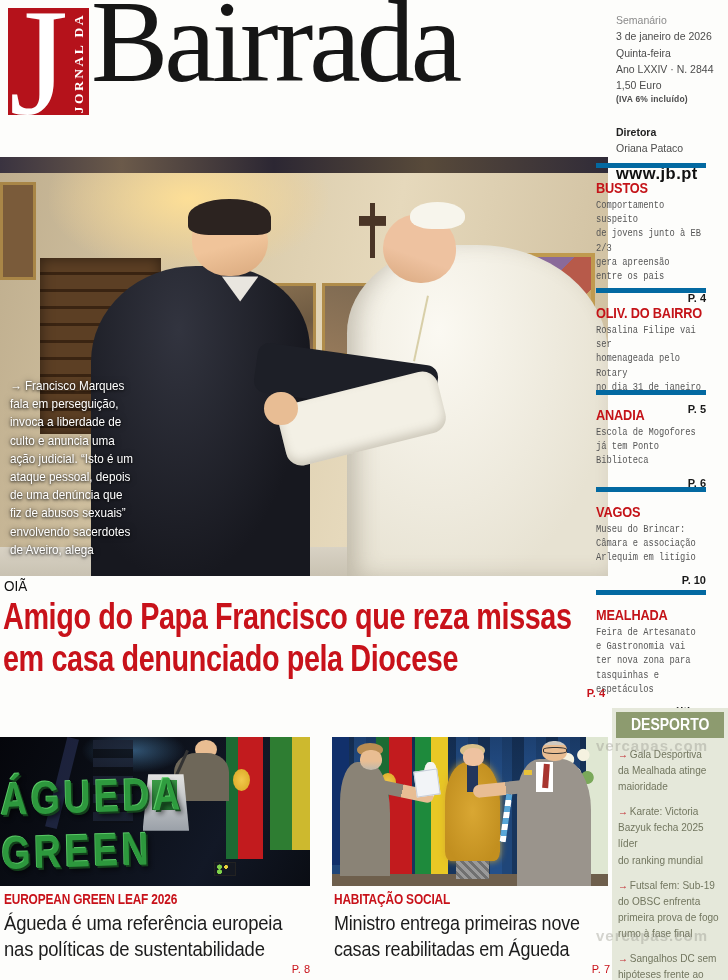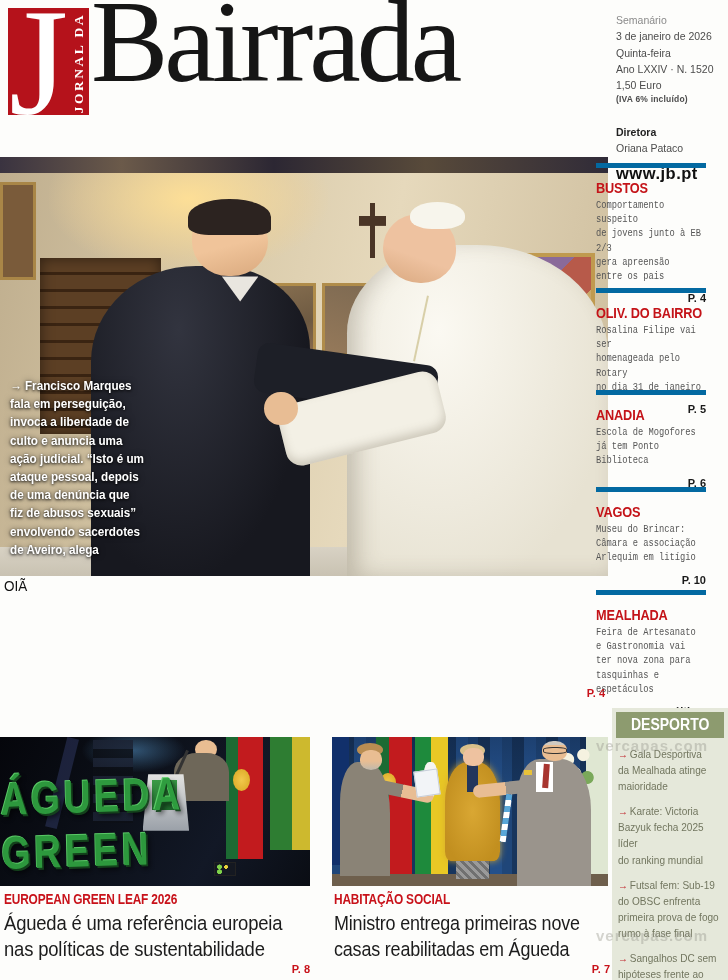--- a/index.html
+++ b/index.html
@@ -69,21 +69,21 @@
   .pm-pope-c{position:absolute;left:67.5%;top:10.8%;width:9%;height:6.5%;background:#f7f5ec;
       border-radius:50% 50% 40% 40%;}
   .pm-pope-a{position:absolute;left:46%;top:55%;width:27%;height:15%;background:#f3f0e5;
       border-radius:16px;transform:rotate(-14deg);box-shadow:inset 0 -5px 10px rgba(120,110,90,.3);}
   .pm-hand{position:absolute;left:43.5%;top:56%;width:5.5%;height:8%;background:#e6b astro;
       background:#e6b astro;}
   .pm-hand{position:absolute;left:43.5%;top:56%;width:5.5%;height:8%;background:#e8bd94;border-radius:50%;}
   .pm-chain{position:absolute;left:69%;top:33%;width:2px;height:16%;background:#d8cfa8;transform:rotate(12deg);}
   .pm-book{position:absolute;left:57.5%;top:49%;width:4.5%;height:14%;transform:rotate(10deg);
       background:linear-gradient(#fdfdf8 62%,#a8392f 62%);box-shadow:0 1px 3px rgba(0,0,0,.3);}
-  .pm-caption{position:absolute;left:10px;top:220px;width:172px;z-index:5;font-weight:bold;
+  .pm-caption{position:absolute;left:10px;top:220px;width:172px;z-index:5;font-weight:normal;
       font-size:13px;line-height:1.4;color:#fff;
       text-shadow:0 1px 3px rgba(0,0,0,.9),0 0 7px rgba(0,0,0,.55);}
 
   
   .kicker{position:absolute;left:4px;top:577px;font-size:15px;font-weight:normal;color:#121212;}
   .headline{position:absolute;left:3px;top:596px;width:605px;font-weight:bold;
       color:#c8121a;font-size:36px;line-height:1.18;letter-spacing:-.5px;}
   .lead-pref{position:absolute;left:500px;top:687px;width:105px;text-align:right;
       color:#c8121a;font-weight:bold;font-size:11px;}
 
@@ -160,21 +160,21 @@
                  radial-gradient(circle at 45% 60%,#e8e3c8 15%,transparent 17%),
                  radial-gradient(circle at 75% 70%,#7aa95a 14%,transparent 16%),
                  radial-gradient(circle at 20% 75%,#7aa95a 12%,transparent 14%);}
 
   
   .cap{position:absolute;top:891px;}
   .cap-l{left:4px;width:306px;}
   .cap-r{left:334px;width:276px;}
   .cap-label{color:#c8121a;font-weight:bold;font-size:14px;letter-spacing:-.2px;}
   .cap-title{margin-top:3px;color:#1c1c1c;font-size:20.5px;line-height:1.26;letter-spacing:-.2px;}
-  .cap-pref{text-align:right;color:#c8121a;font-weight:bold;font-size:11px;margin-top:1px;}
+  .cap-pref{text-align:right;color:#c8121a;font-weight:normal;font-size:11px;margin-top:1px;}
 
   
   .sb{position:absolute;left:596px;width:110px;border-top:5px solid #0369a1;padding-top:11px;}
   .sb-h{color:#c41318;font-weight:bold;font-size:15px;letter-spacing:-.2px;}
   .sb-t{margin-top:3px;color:#565656;font-size:10px;line-height:1.42;font-family:Liberation Mono, monospace;}
   .sb-p{text-align:right;color:#1a1a1a;font-weight:bold;font-size:11px;margin-top:8px;}
   .desporto{position:absolute;left:612px;top:708px;width:116px;height:272px;background:#e5e8da;}
   .d-head{margin:4px;background:#8d9b6f;color:#fff;font-weight:bold;font-size:16.5px;
       text-align:center;padding:3px 0 4px;}
   .d-body{padding:4px 6px 0;}
@@ -192,21 +192,21 @@
 
   <div class="logo-box">
     <span class="logo-j">J</span>
     <span class="logo-vert">JORNAL DA</span>
   </div>
   <div class="mast-title">Bairrada</div>
   <div class="mast-info">
     <div class="mi-grey">Semanário</div>
     <div>3 de janeiro de 2026</div>
     <div>Quinta-feira</div>
-    <div>Ano LXXIV · N. 1520</div>
+    <div>Ano LXXIV · N. 2844</div>
     <div>1,50 Euro</div>
     <div class="mi-vat">(IVA 6% incluído)</div>
     <div class="mi-dir">Diretora</div>
     <div>Oriana Pataco</div>
     <div class="mi-web">www.jb.pt</div>
   </div>
 
   <div class="photo-main">
     <div class="pm-glow"></div>
     <div class="pm-top"></div>
@@ -241,20 +241,24 @@
 de uma denúncia que
 fiz de abusos sexuais”
 envolvendo sacerdotes
 de Aveiro, alega</span>
     </div>
   </div>
 
   <div class="kicker">
     <span class="cx90">OIÃ</span>
   </div>
+  <div class="headline">
+    <span class="cx80 pre">Amigo do Papa Francisco que reza missas
+em casa denunciado pela Diocese</span>
+  </div>
   <div class="lead-pref">P. 4</div>
 
   <div class="ph ph-stage">
     <div class="st-beam"></div>
     <div class="st-screen"></div>
     <div class="st-truss"></div>
     <div class="st-flagpt">
         <i></i>
       </div>
     <div class="st-flagg"></div>

